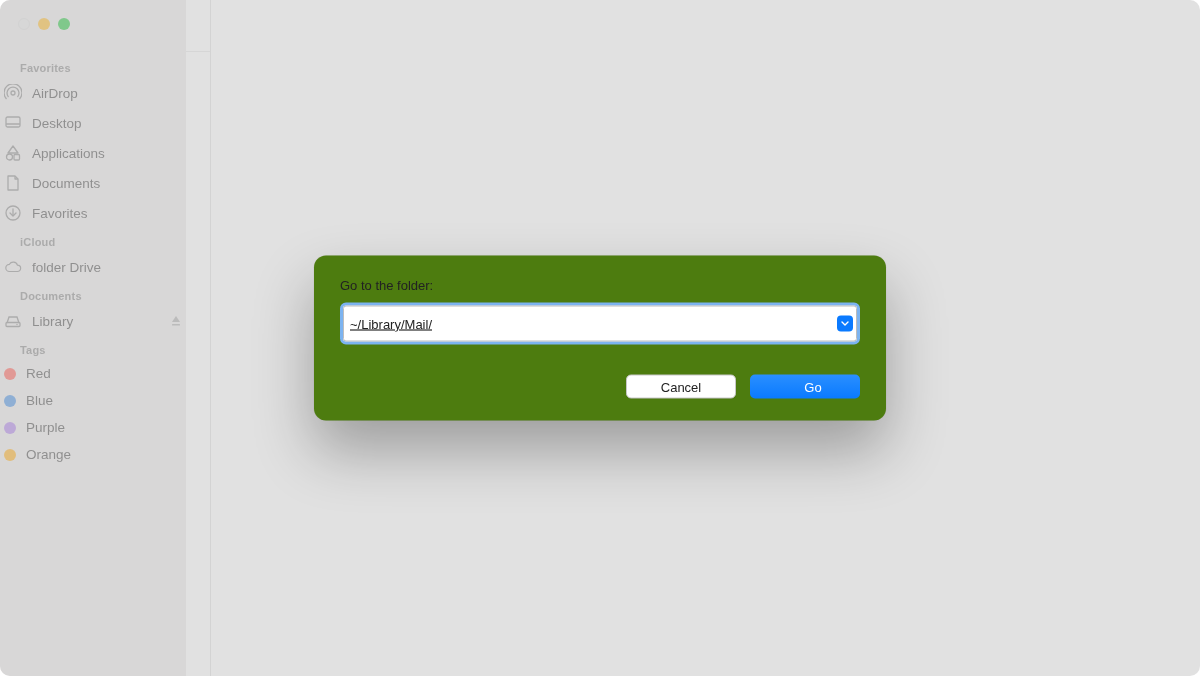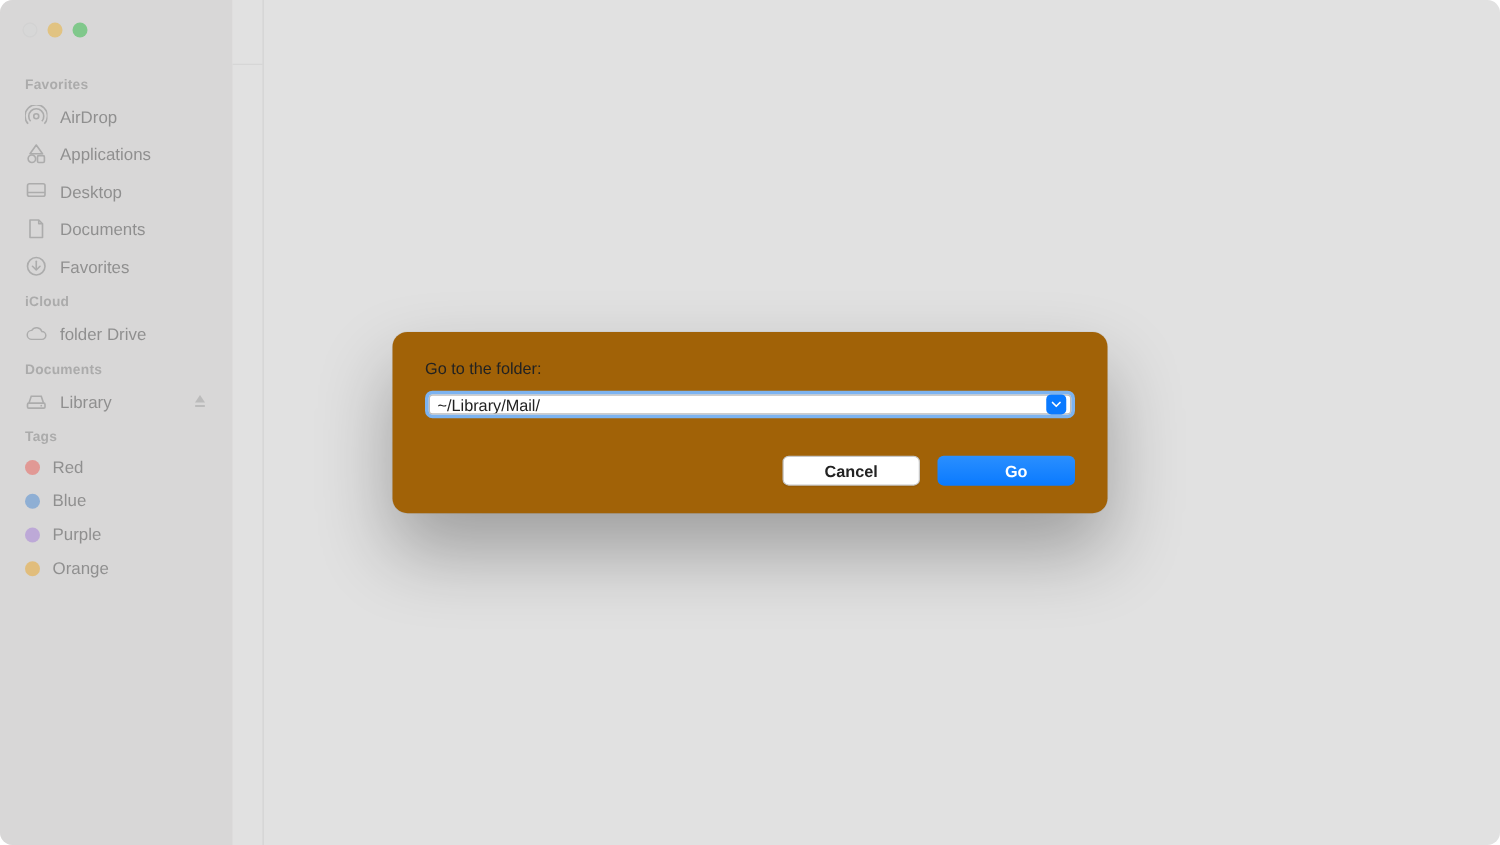--- a/index.html
+++ b/index.html
@@ -26,21 +26,21 @@
     }
     .sidebar .section-title {
       padding: 8px 20px 4px 20px;
       font-size: 11px;
       font-weight: 600;
       color: #888;
       letter-spacing: 0.2px;
     }
     .sidebar-item {
       display: flex; align-items: center; gap: 10px;
-      padding: 6px 20px;
+      padding: 6px 4px;
       color: #4b4b4b;
       font-size: 13.5px;
       cursor: default;
     }
     .sidebar-item .icon { width: 18px; height: 18px; display: flex; align-items: center; justify-content: center; flex-shrink: 0; color: #8a8a8a; }
     .tag-dot { width: 12px; height: 12px; border-radius: 50%; flex-shrink: 0; }
     .eject { margin-left: auto; color: #aaa; }
 
     .content {
       flex: 1;
@@ -101,35 +101,36 @@
       background: rgba(200,200,200,0.55);
       z-index: 50;
     }
 
     .modal {
       position: absolute;
       left: 50%; top: 50%;
       transform: translate(-50%, -50%);
       width: 572px;
       z-index: 60;
-      background: #a16207;
+      background: #4d7c0f;
       border-radius: 12px;
       box-shadow: 0 30px 60px rgba(0,0,0,0.30), 0 0 0 0.5px rgba(0,0,0,0.05);
       padding: 22px 26px 22px 26px;
     }
     .modal-label {
       font-size: 13px; color: #222; margin-bottom: 10px;
     }
     .path-field-wrap {
       position: relative;
       display: flex; align-items: center;
       border: 3px solid #7cb3f0;
       border-radius: 6px;
       background: #fff;
-      height: 22px;
+      height: 42px;
+      text-decoration: underline;
     }
     .path-field {
       flex: 1;
       border: 0.5px solid #bdbdbd;
       border-radius: 3px;
       padding: 3px 26px 3px 6px;
       font-size: 13px;
       color: #222;
       outline: none;
       background: #fff;
@@ -151,27 +152,26 @@
       border-radius: 5px;
       font-size: 13px;
       display: flex; align-items: center; justify-content: center;
       cursor: default;
     }
     .btn-cancel {
       background: #fff;
       border: 0.5px solid #c8c8c8;
       color: #222;
       box-shadow: 0 0.5px 1px rgba(0,0,0,0.08);
-      font-weight: bold;
     }
     .btn-go {
       background: linear-gradient(#2a8fff, #0a7aff);
       border: none;
       color: #fff;
-      font-weight: 700;
+      font-weight: 400;
       padding-left: 16px;
     }
 
     svg { display: block; }
   </style>
 </head>
 <body>
 
 <div class="window">
 
@@ -285,36 +285,36 @@
             <svg width="18" height="18" viewBox="0 0 18 18" stroke="currentColor" stroke-width="1.3" fill="none">
               <circle cx="9" cy="9" r="2"></circle>
               <path d="M4.5 13 A6 6 0 1 1 13.5 13"></path>
               <path d="M2.5 15 A9 9 0 1 1 15.5 15"></path>
             </svg>
           </span>
           <span>AirDrop</span>
         </div>
         <div class="sidebar-item">
           <span class="icon">
+            <svg width="18" height="18" viewBox="0 0 18 18" stroke="currentColor" stroke-width="1.3" fill="none">
+              <rect x="2" y="3" width="14" height="10" rx="1.5"></rect>
+              <line x1="2" y1="10" x2="16" y2="10"></line>
+            </svg>
+          </span>
+          <span>Desktop</span>
+        </div>
+        <div class="sidebar-item">
+          <span class="icon">
             <svg width="18" height="18" viewBox="0 0 18 18" stroke="currentColor" stroke-width="1.3" fill="none" stroke-linecap="round" stroke-linejoin="round">
               <path d="M9 2 L14 9 L4 9 Z"></path>
               <circle cx="5.5" cy="13" r="3"></circle>
               <rect x="10" y="10.5" width="5.5" height="5.5" rx="1"></rect>
             </svg>
           </span>
           <span>Applications</span>
-        </div>
-        <div class="sidebar-item">
-          <span class="icon">
-            <svg width="18" height="18" viewBox="0 0 18 18" stroke="currentColor" stroke-width="1.3" fill="none">
-              <rect x="2" y="3" width="14" height="10" rx="1.5"></rect>
-              <line x1="2" y1="10" x2="16" y2="10"></line>
-            </svg>
-          </span>
-          <span>Desktop</span>
         </div>
         <div class="sidebar-item">
           <span class="icon">
             <svg width="16" height="18" viewBox="0 0 16 18" stroke="currentColor" stroke-width="1.3" fill="none" stroke-linejoin="round">
               <path d="M3 2 L10 2 L13 5 L13 16 L3 16 Z"></path>
               <path d="M10 2 L10 5 L13 5"></path>
             </svg>
           </span>
           <span>Documents</span>
         </div>

